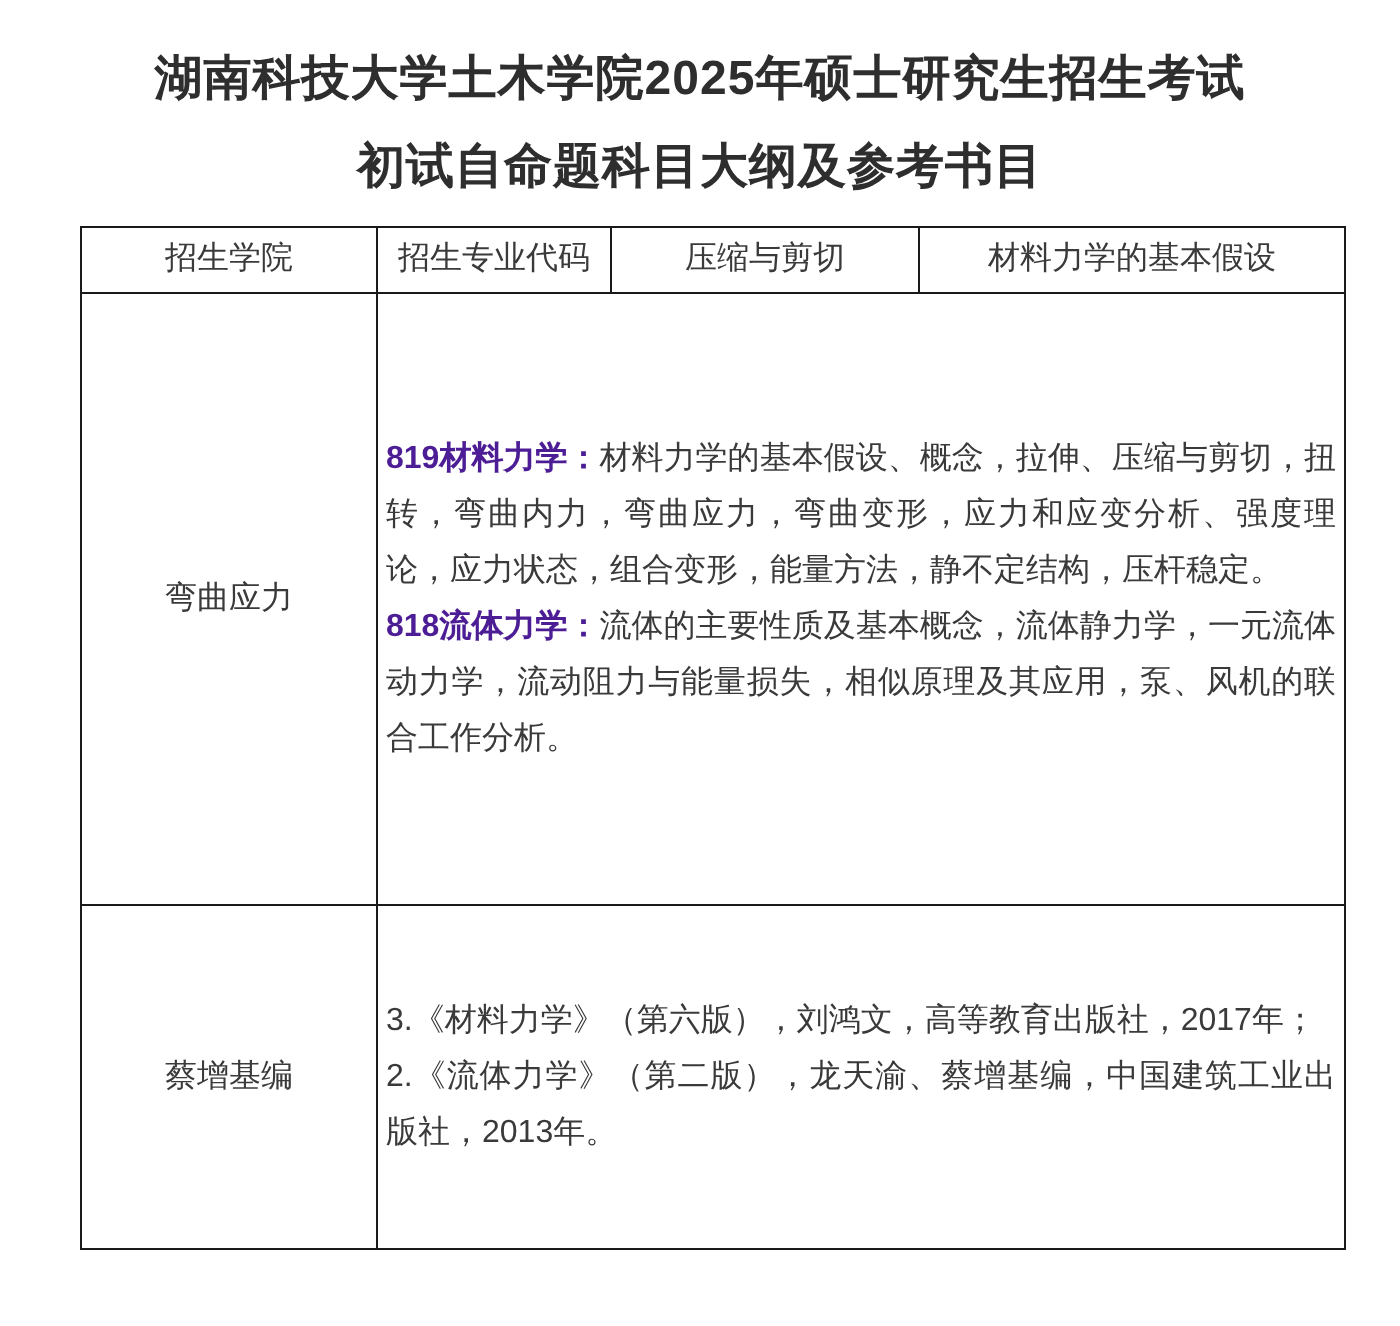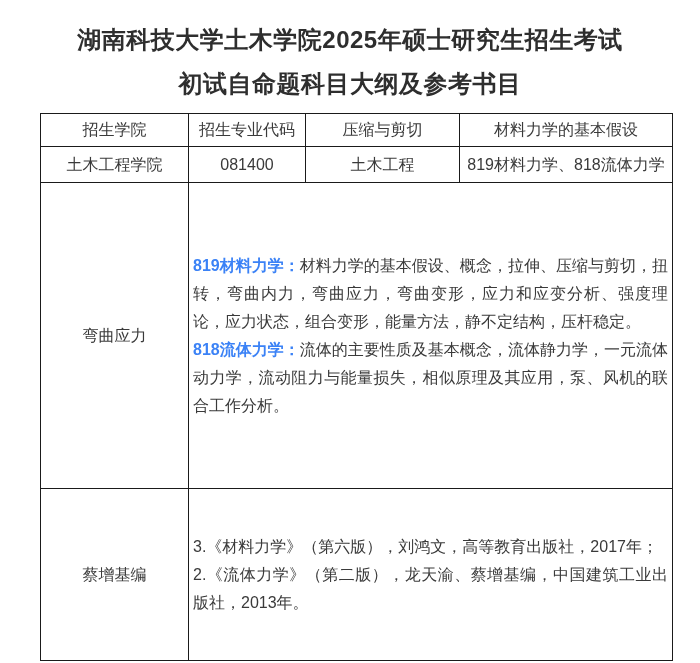--- a/index.html
+++ b/index.html
@@ -54,21 +54,21 @@
     text-align: justify;
     padding: 4px 7px;
   }
   .content-cell .para {
     margin: 0;
     line-height: 28px;
     text-align: justify;
   }
   .content-cell .para strong {
     font-weight: 700;
-    color: #3b82f6;
+    color: #4c1d95;
   }
   .label-cell {
     text-align: center;
   }
 </style>
 </head>
 <body>
 
 <div class="page">
 
@@ -84,26 +84,20 @@
       <col style="width:154px">
       <col style="width:213px">
     </colgroup>
     <tbody>
       <tr class="header-row">
         <th>招生学院</th>
         <th>招生专业代码</th>
         <th>压缩与剪切</th>
         <th>材料力学的基本假设</th>
       </tr>
-      <tr class="program-row">
-        <td>土木工程学院</td>
-        <td>081400</td>
-        <td>土木工程</td>
-        <td>819材料力学、818流体力学</td>
-      </tr>
       <tr class="exam-content-row">
         <td class="label-cell">弯曲应力</td>
         <td class="content-cell" colspan="3">
           <p class="para"><strong>819材料力学：</strong><span>材料力学的基本假设、概念，拉伸、压缩与剪切，扭转，弯曲内力，弯曲应力，弯曲变形，应力和应变分析、强度理论，应力状态，组合变形，能量方法，静不定结构，压杆稳定。</span></p>
           <p class="para"><strong>818流体力学：</strong><span>流体的主要性质及基本概念，流体静力学，一元流体动力学，流动阻力与能量损失，相似原理及其应用，泵、风机的联合工作分析。</span></p>
         </td>
       </tr>
       <tr class="references-row">
         <td class="label-cell">蔡增基编</td>
         <td class="content-cell" colspan="3">

